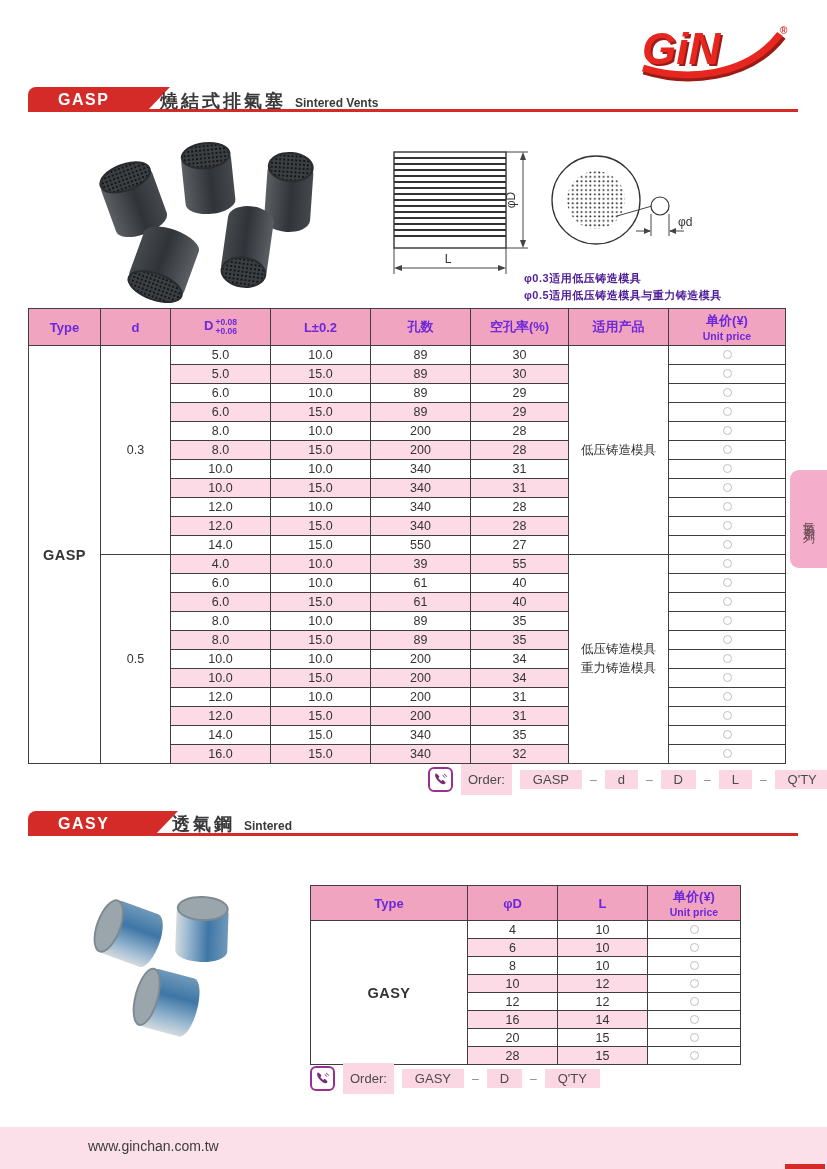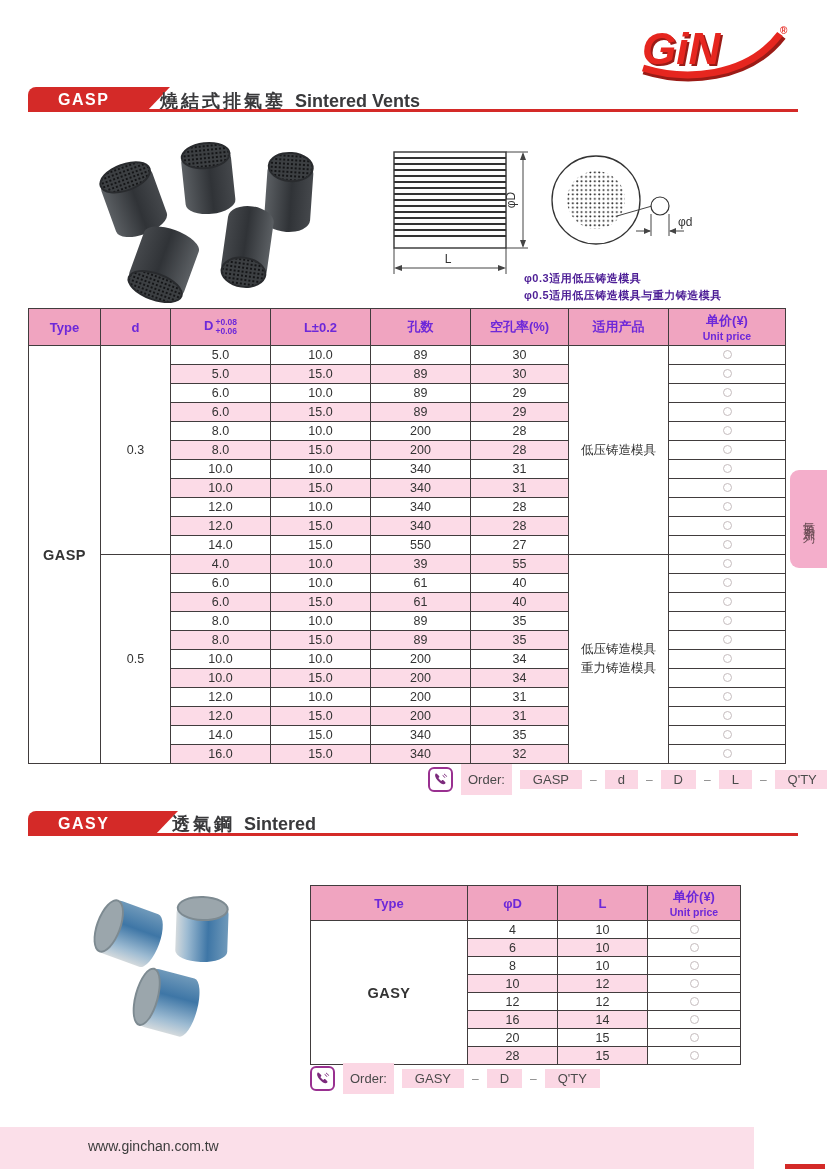--- a/index.html
+++ b/index.html
@@ -20,21 +20,21 @@
     font-weight:bold;font-size:16px;letter-spacing:1.5px;display:flex;align-items:center;
     padding-left:30px;border-radius:8px 0 0 3px;
     clip-path:polygon(0 0,100% 0,calc(100% - 24px) 100%,0 100%);}
   #gasp-banner{left:28px;top:87px;width:142px;}
   #gasy-banner{left:28px;top:811px;width:150px;}
   .rule{position:absolute;height:3px;background:var(--red);}
   #gasp-rule{left:28px;top:109px;width:770px;}
   #gasy-rule{left:28px;top:833px;width:770px;}
   .section-title{position:absolute;display:flex;align-items:baseline;gap:9px;color:#3a3a3c;}
   .section-title .zh{font-size:18px;font-weight:bold;letter-spacing:3px;}
-  .section-title .en{font-size:18px;font-weight:bold;}
+  .section-title .en{font-size:12px;font-weight:bold;}
   #gasp-title{left:160px;top:89px;}
   #gasy-title{left:172px;top:812px;}
 
   
   .cyl{position:absolute;}
   .cyl .side{position:absolute;left:0;top:17%;width:100%;height:83%;
     background:linear-gradient(90deg,#5b5f63,#303337 55%,#45484c);
     border-radius:6px 6px 50% 50%/6px 6px 20% 20%;}
   .cyl .face{position:absolute;left:0;top:0;width:100%;height:38%;
     background-color:#3c3f42;border:2px solid #292b2e;border-radius:50%;
@@ -76,21 +76,21 @@
   .chip{background:var(--chip-pink);color:#4a4a4a;font-size:13px;padding:2px 13px;
     min-width:26px;text-align:center;}
   .dash{color:#888;font-size:12px;}
 
   
   .side-tab{position:absolute;right:0;top:470px;width:37px;height:98px;background:var(--tab-pink);
     border-radius:9px 0 0 9px;display:flex;align-items:center;justify-content:center;}
   .side-tab span{writing-mode:vertical-rl;font-size:12px;color:#6b4c55;letter-spacing:3px;}
 
   
-  .footer{position:absolute;left:0;bottom:0;width:754px;height:42px;background:var(--footer-pink);}
+  .footer{position:absolute;left:0;bottom:0;width:827px;height:42px;background:var(--footer-pink);}
   .footer .site{position:absolute;left:88px;top:11px;font-size:14px;color:#3c3c3c;}
   .footer .tel{position:absolute;left:460px;top:11px;font-size:14px;color:#3c3c3c;}
   .page-code{position:absolute;left:785px;top:1164px;width:40px;height:21px;background:var(--red);
     color:#fff;font-weight:bold;font-size:12.5px;display:flex;align-items:center;justify-content:center;}
 </style>
 </head>
 <body>
 
 <div class="page">
 

